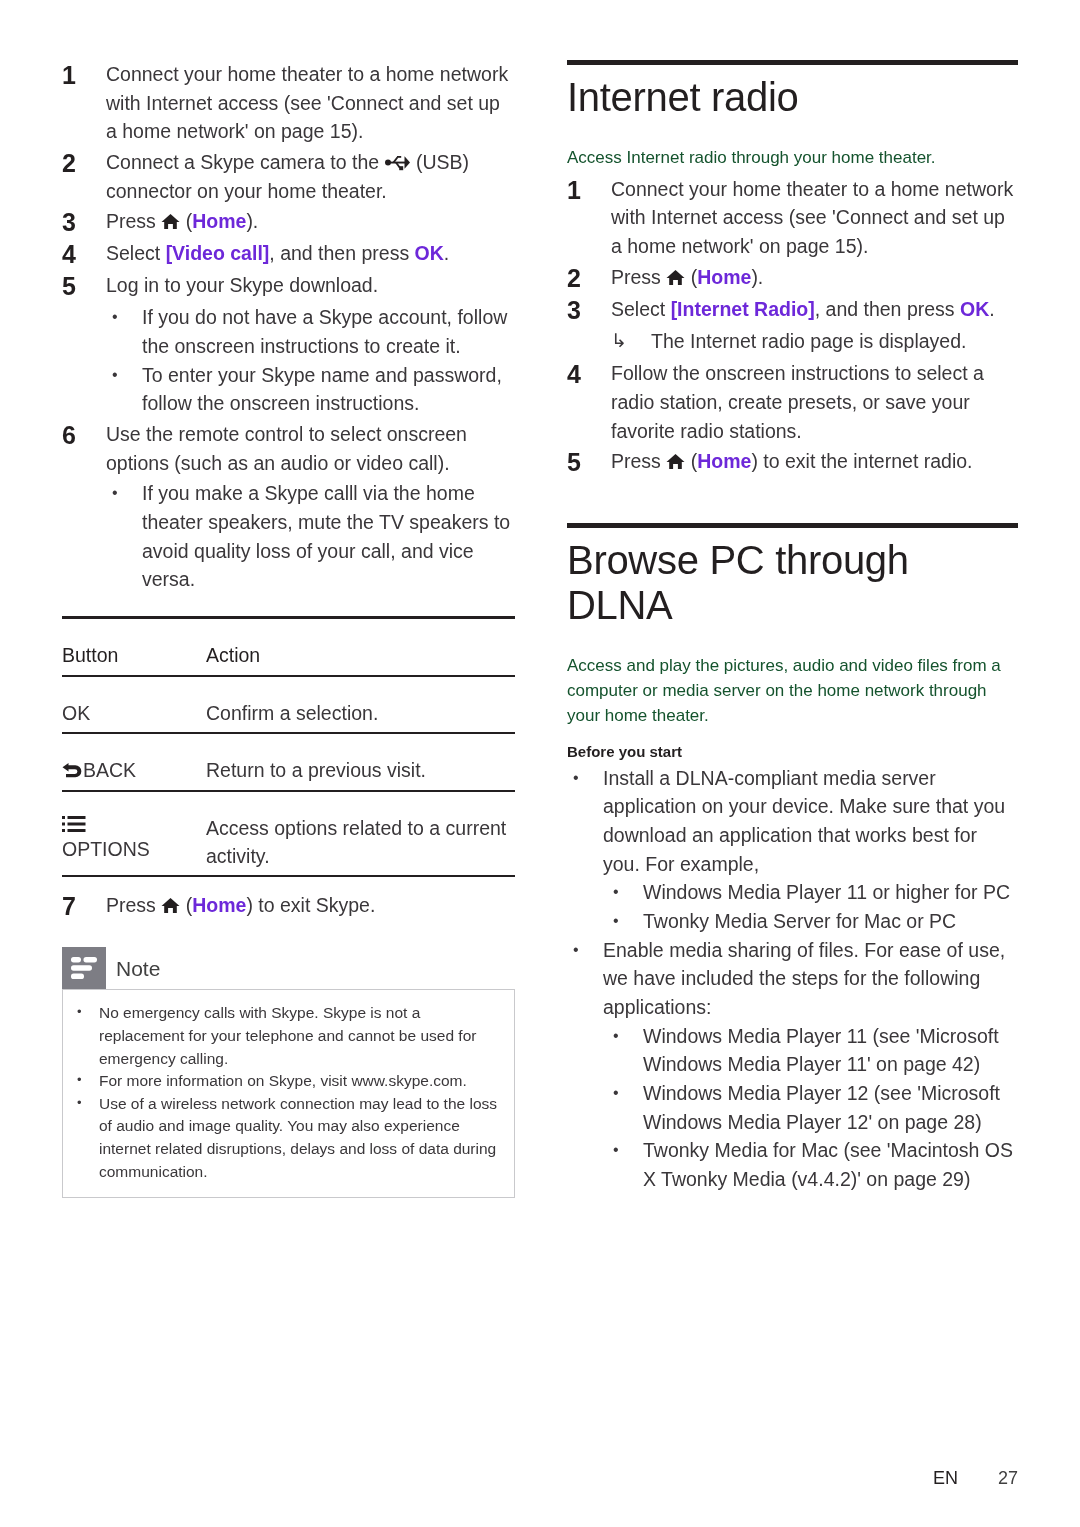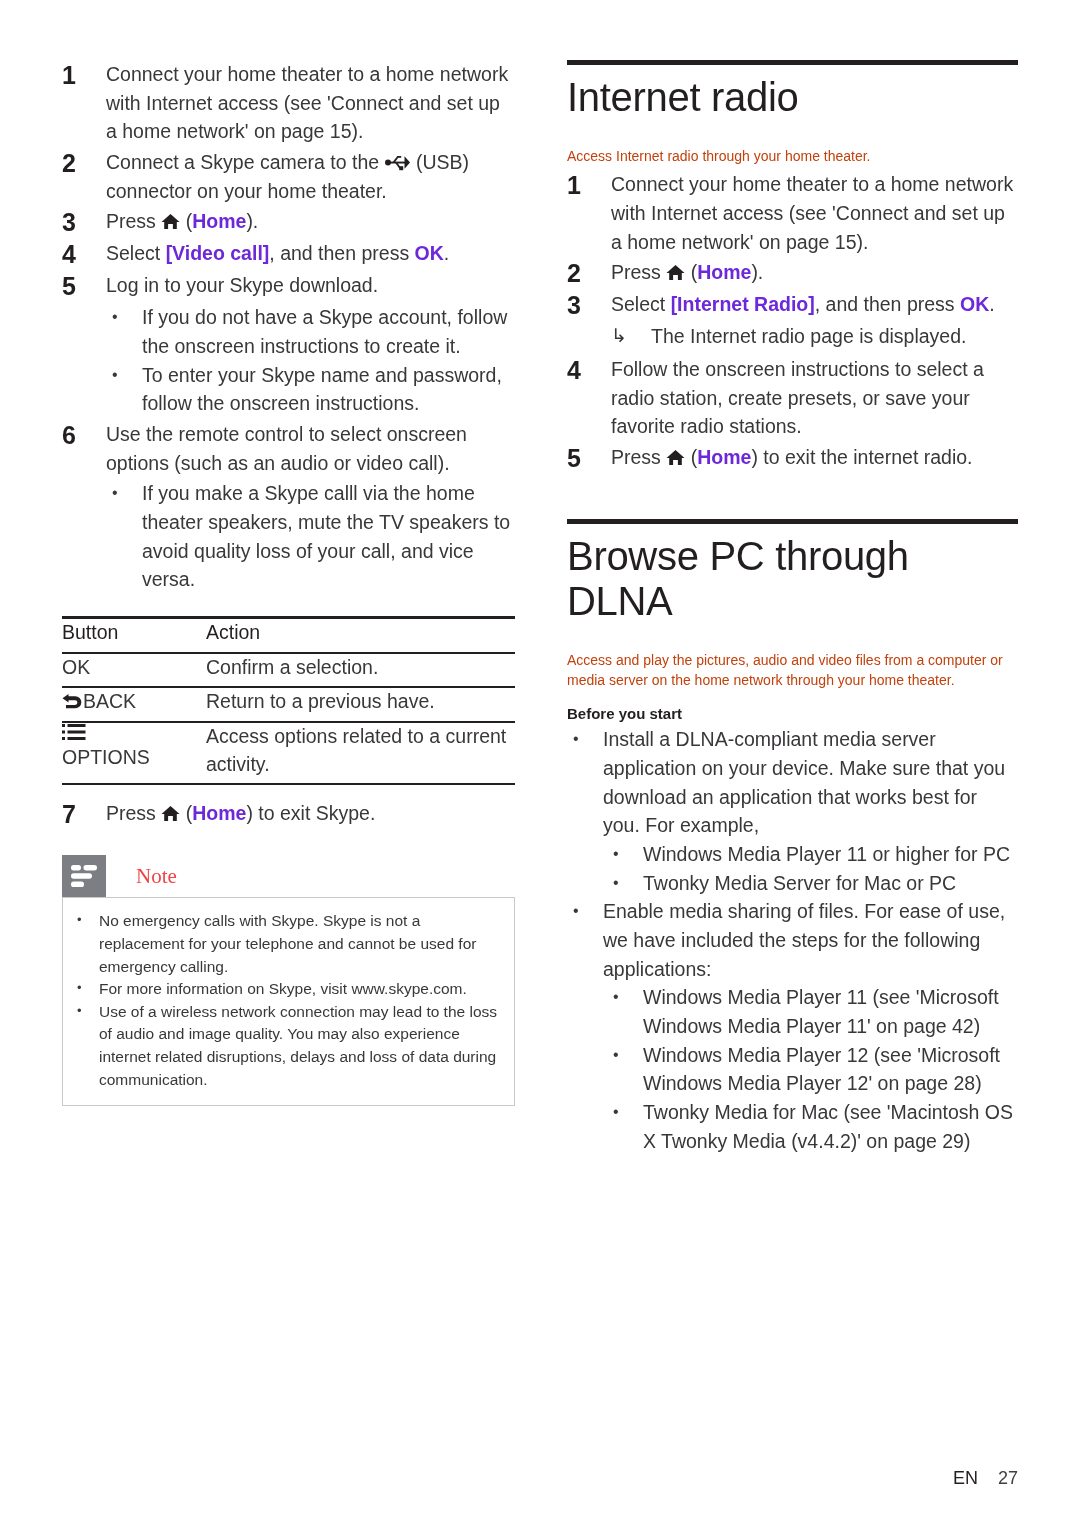--- a/index.html
+++ b/index.html
@@ -43,23 +43,23 @@
     line-height: 1.12;
   }
   .subhead {
     font-size: 15px;
     font-weight: bold;
     color: #231f20;
     margin: 14px 0 2px 0;
     line-height: 1.25;
   }
   .intro {
-    font-size: 14px;
+    font-size: 17px;
     line-height: 1.47;
-    color: #c2410c;
+    color: #14532d;
     margin: 12px 0 4px 0;
   }
 
   
   .steps { margin: 0; padding: 0; list-style: none; }
   .step {
     display: flex;
     align-items: flex-start;
     margin-bottom: 2px;
   }
@@ -127,21 +127,21 @@
     border-collapse: collapse;
     margin: 22px 0 14px 0;
     font-size: 19.5px;
     color: #3a373a;
   }
   .btn-table tr { border-top: 2px solid #231f20; }
   .btn-table tr:last-child { border-bottom: 2px solid #231f20; }
   .btn-table td, .btn-table th {
     text-align: left;
     font-weight: normal;
-    padding: 0 0 5px 0;
+    padding: 23px 0 5px 0;
     vertical-align: top;
     line-height: 1.42;
   }
   .btn-table .c1 { width: 144px; padding-right: 8px; }
   .btn-table thead tr { border-top: 3px solid #231f20; }
   .btn-table thead td { color: #231f20; }
 
   
   .note-wrap { margin-top: 26px; }
   .note-header {
@@ -153,24 +153,23 @@
     width: 44px;
     height: 42px;
     background: #7d7d84;
     display: flex;
     align-items: center;
     justify-content: center;
     flex: 0 0 44px;
   }
   .note-title {
     font-size: 21px;
-    color: #ef4444;
-    margin-left: 30px;
+    color: #404040;
+    margin-left: 10px;
     line-height: 1;
-    font-family: Liberation Serif, serif;
   }
   .note-body {
     border: 1px solid #c9c9cc;
     border-top: 1px solid #c9c9cc;
     padding: 12px 14px 14px 10px;
     font-size: 15.5px;
     line-height: 1.46;
     color: #3a373a;
   }
   .note-body .bullet { font-size: 15.5px; line-height: 1.46; }
@@ -182,21 +181,21 @@
   }
 
   
   .footer {
     position: absolute;
     right: 62px;
     bottom: 38px;
     font-size: 18px;
     color: #231f20;
     display: flex;
-    gap: 20px;
+    gap: 40px;
     align-items: flex-end;
   }
   .footer .pg { color: #404040; }
 </style>
 </head>
 <body>
 
 <div class="page">
   <div class="columns">
 
@@ -271,21 +270,21 @@
           <tr>
             <td class="c1">OK</td>
             <td>Confirm a selection.</td>
           </tr>
           <tr>
             <td class="c1">
               <span class="icon"><svg width="21" height="16" viewBox="0 0 21 16">
                     <path d="M6.5 2.2 L6.5 0 L0.5 4.2 L6.5 8.5 L6.5 6.2 L13 6.2 A2.4 2.4 0 0 1 13 11 L4 11 L4 14.3 L13.3 14.3 A6 6 0 0 0 13.3 2.2 Z" fill="#231f20"></path>
                   </svg></span><span>BACK</span>
             </td>
-            <td>Return to a previous have.</td>
+            <td>Return to a previous visit.</td>
           </tr>
           <tr>
             <td class="c1">
               <span class="icon" style="display:block;margin-bottom:3px;">
                   <svg width="24" height="18" viewBox="0 0 24 18">
                     <g fill="#231f20">
                       <rect x="0" y="1" width="3" height="3"></rect>
                       <rect x="5.5" y="1" width="18" height="3"></rect>
                       <rect x="0" y="7.5" width="3" height="3"></rect>
                       <rect x="5.5" y="7.5" width="18" height="3"></rect>

